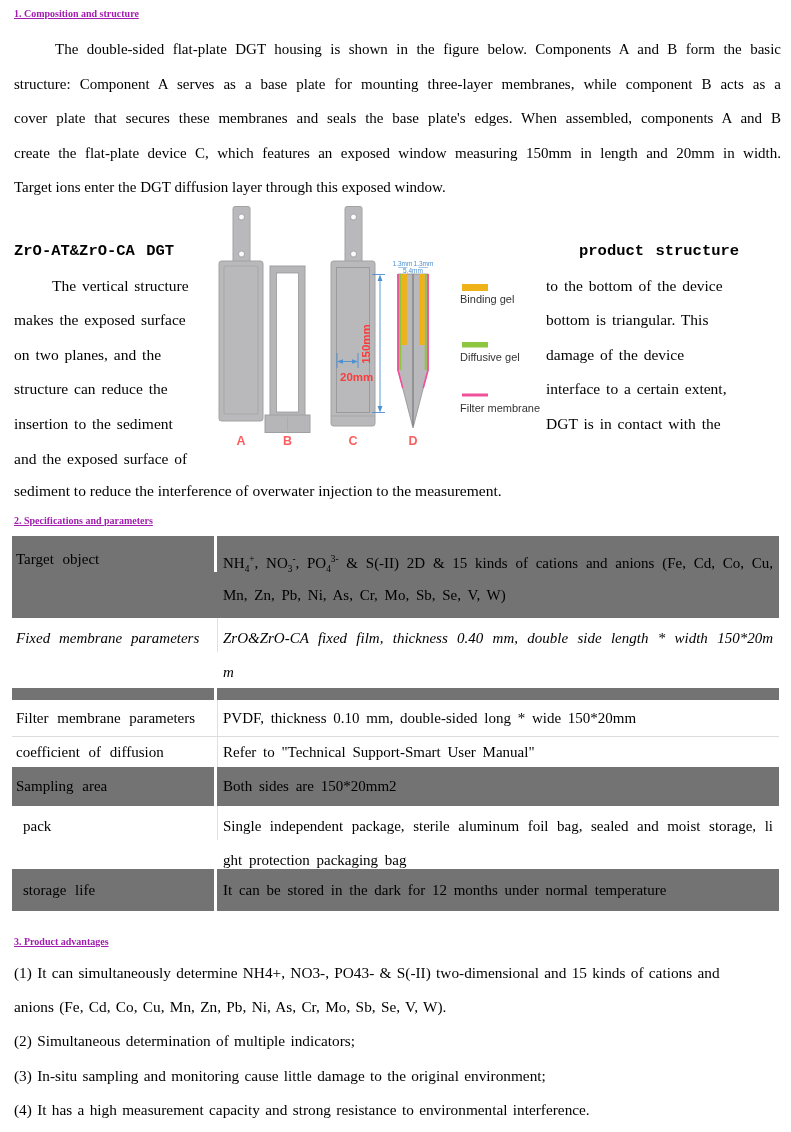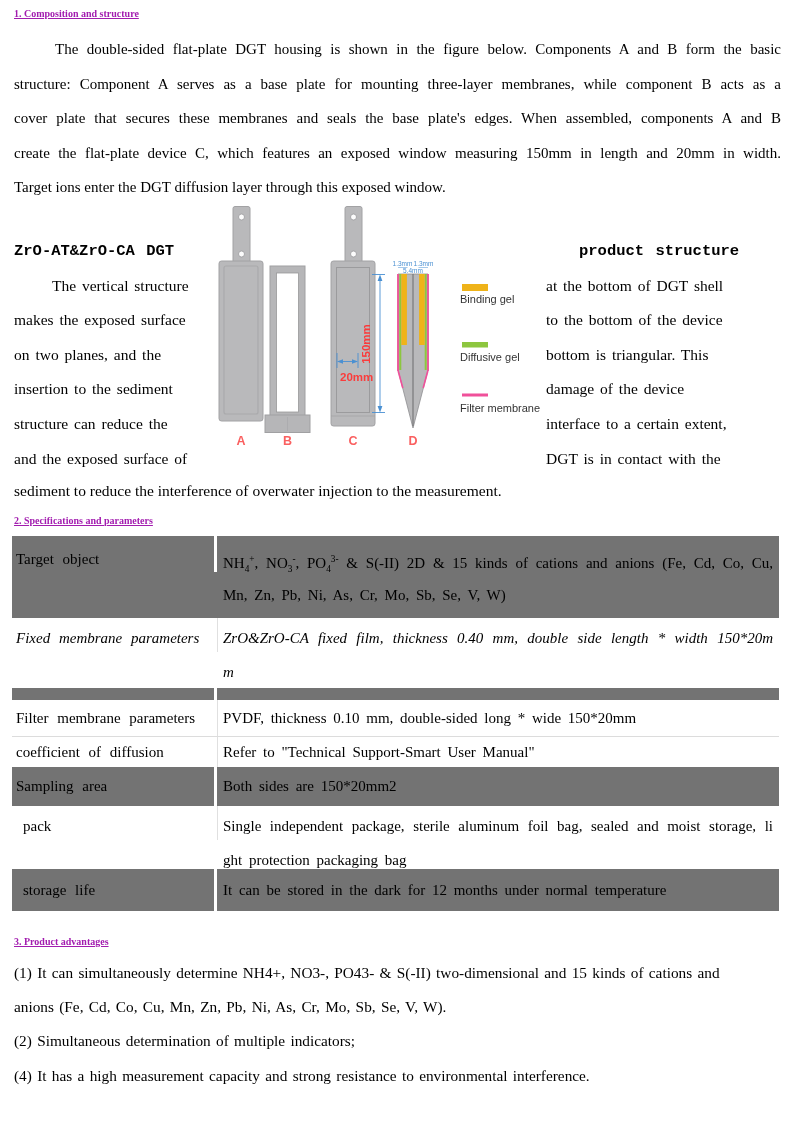--- a/index.html
+++ b/index.html
@@ -83,28 +83,27 @@
     <div class="pline">cover plate that secures these membranes and seals the base plate's edges. When assembled, components A and B</div>
     <div class="pline">create the flat-plate device C, which features an exposed window measuring 150mm in length and 20mm in width.</div>
     <div class="pline last">Target ions enter the DGT diffusion layer through this exposed window.</div>
   </div>
 
   <div id="wrap-left" class="wrapcol">
     <div class="wline bold">ZrO-AT&amp;ZrO-CA DGT</div>
     <div class="wline">The vertical structure</div>
     <div class="wline">makes the exposed surface</div>
     <div class="wline">on two planes, and the</div>
+    <div class="wline">structure can reduce the</div>
     <div class="wline">insertion to the sediment</div>
-    <div class="wline">structure can reduce the</div>
     <div class="wline">and the exposed surface of</div>
   </div>
 
   <div id="wrap-right" class="wrapcol">
     <div class="wline bold">product structure</div>
-    <div class="wline">at the bottom of DGT shell</div>
     <div class="wline">to the bottom of the device</div>
     <div class="wline">bottom is triangular. This</div>
     <div class="wline">damage of the device</div>
     <div class="wline">interface to a certain extent,</div>
     <div class="wline">DGT is in contact with the</div>
   </div>
 
   <div class="closing">sediment to reduce the interference of overwater injection to the measurement.</div>
 
   <svg class="fig" width="330" height="248" viewBox="0 0 330 248">
@@ -241,16 +240,17 @@
       </div>
     </div>
   </div>
 
   <div id="h3" class="h-green">3. Product advantages</div>
 
   <div class="adv">
     <div class="aline">(1) It can simultaneously determine NH4+, NO3-, PO43- &amp; S(-II) two-dimensional and 15 kinds of cations and</div>
     <div class="aline">anions (Fe, Cd, Co, Cu, Mn, Zn, Pb, Ni, As, Cr, Mo, Sb, Se, V, W).</div>
     <div class="aline">(2) Simultaneous determination of multiple indicators;</div>
+    <div class="aline">(3) In-situ sampling and monitoring cause little damage to the original environment;</div>
     <div class="aline">(4)  It has a high measurement capacity and strong resistance to environmental interference.</div>
   </div>
 
 </div>
 
 </body></html>

